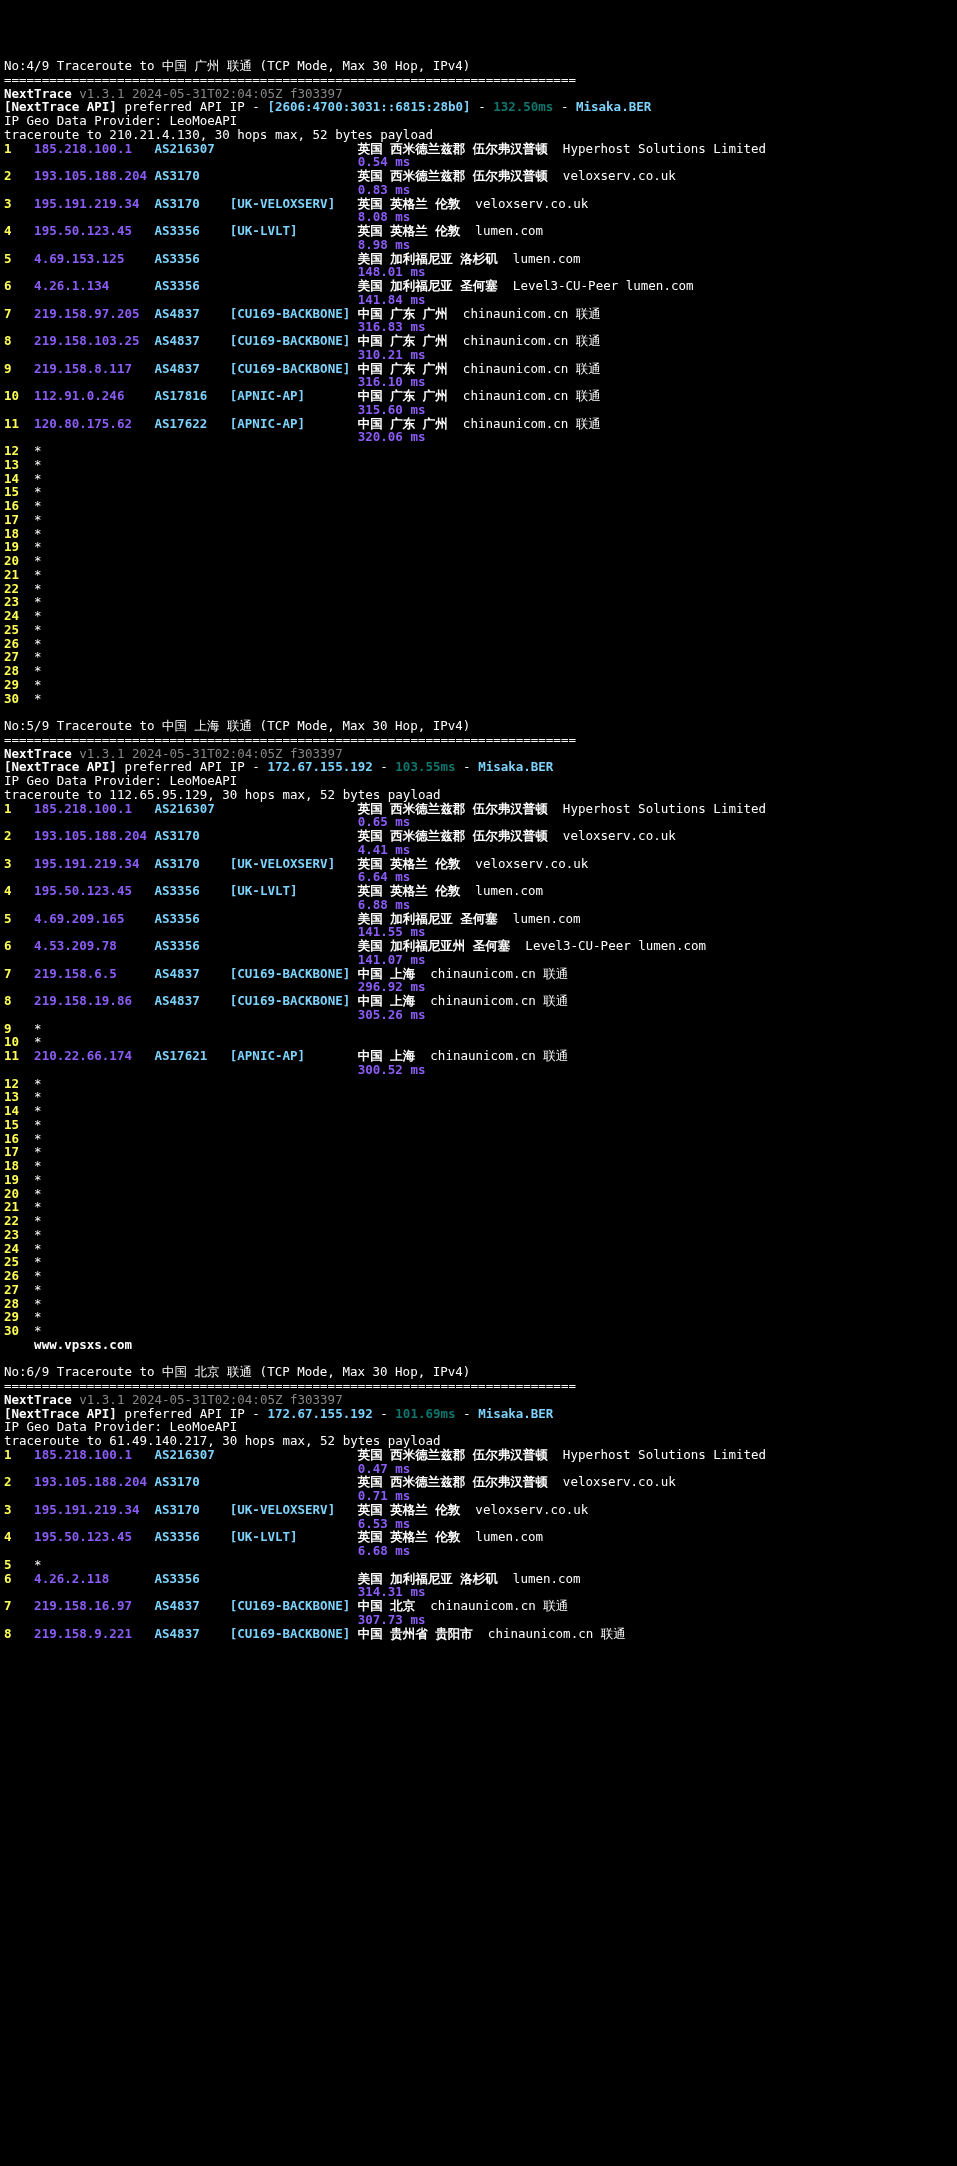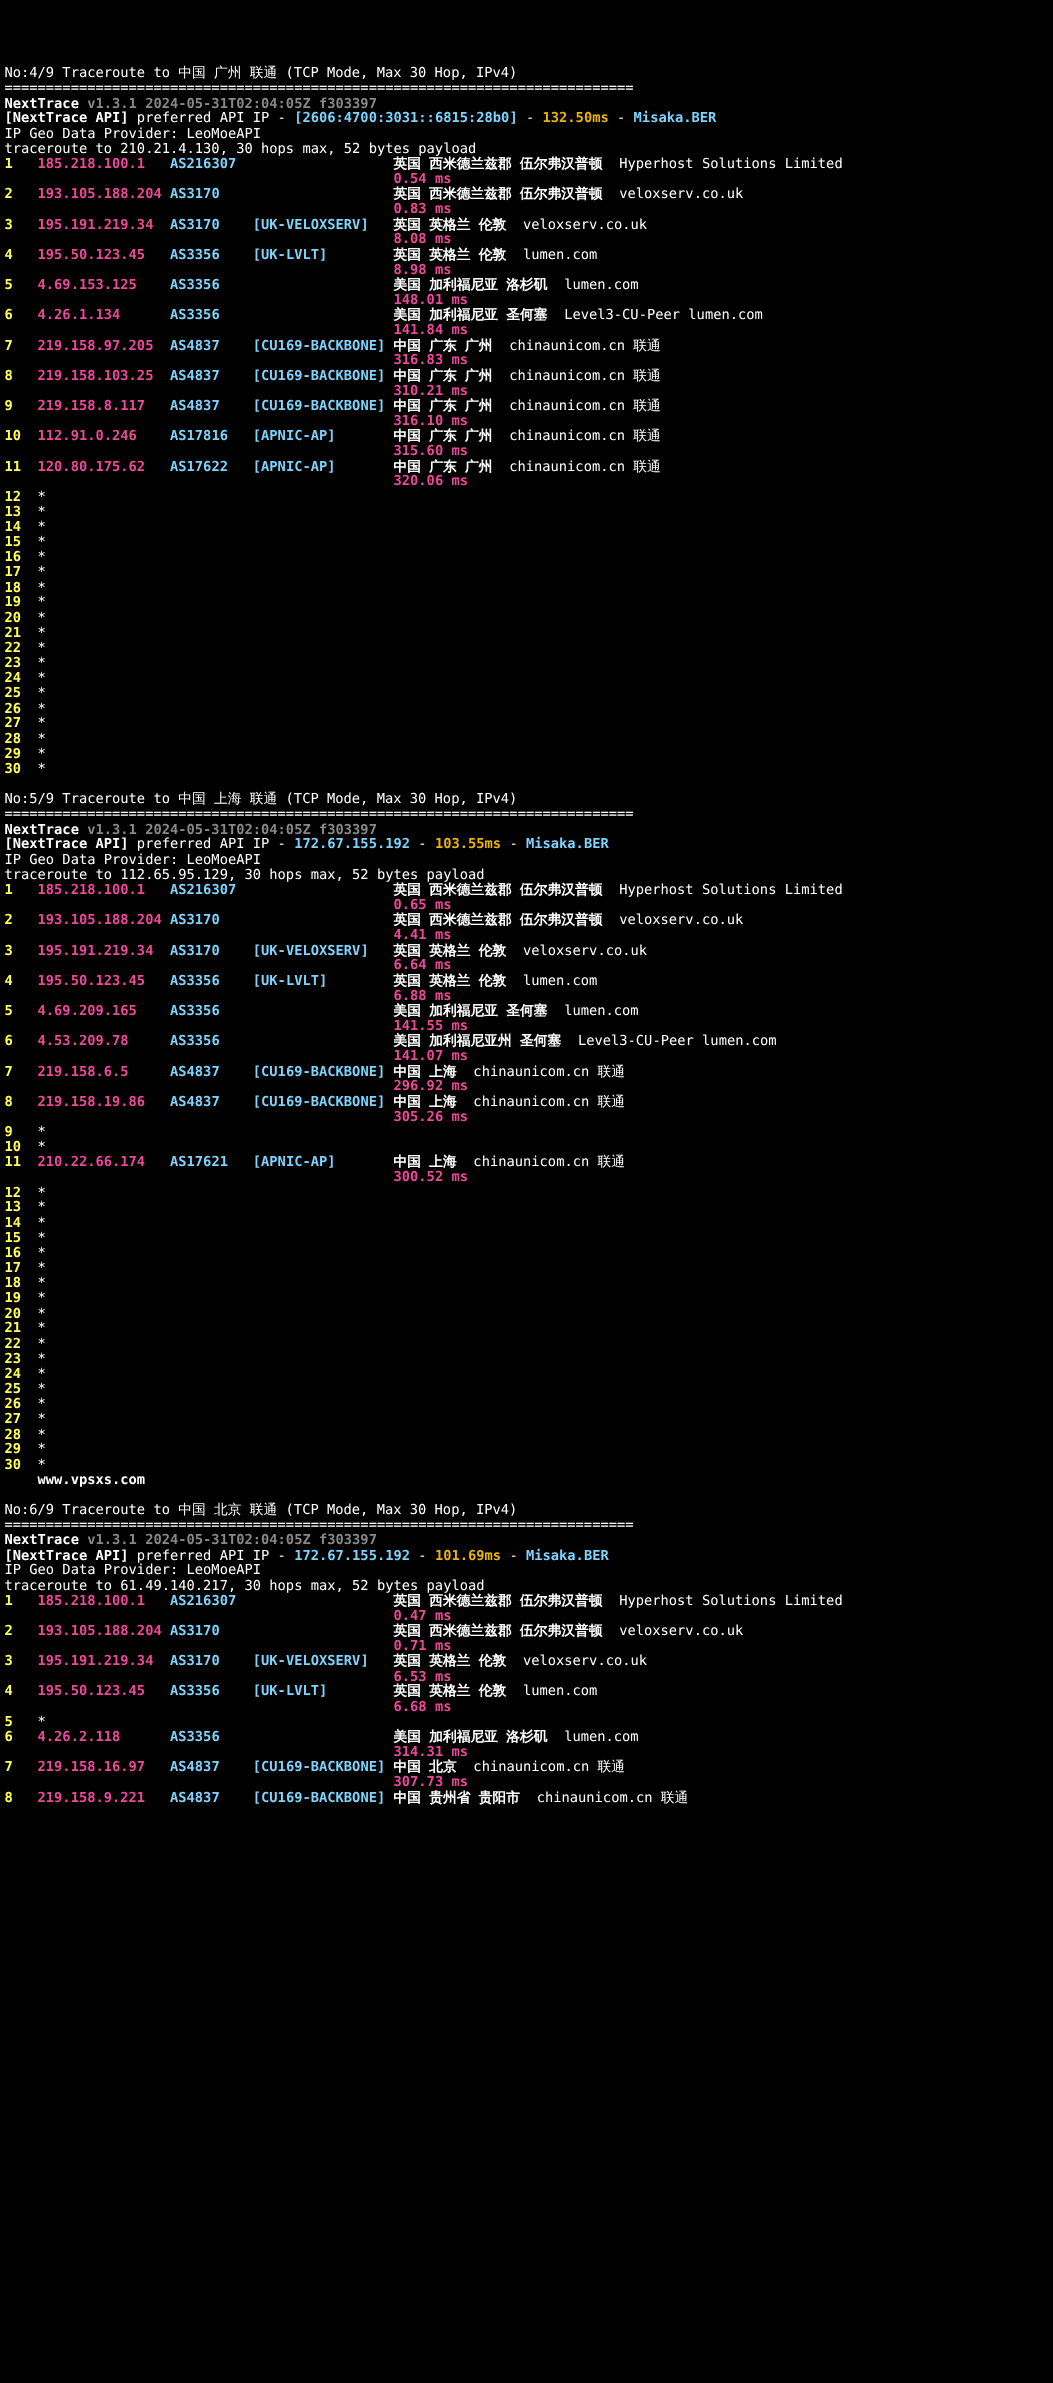--- a/index.html
+++ b/index.html
@@ -9,23 +9,23 @@
     font-size: 12.5px;
     line-height: 1.1;
     margin: 0;
     padding: 4px;
     white-space: pre;
     width: 949px;
   }
   .white { color: #fff; }
   .yellow { color: #ffff55; }
   .green { color: #7dd3fc; }
-  .cyan { color: #ec4899; }
-  .magenta { color: #eab308; }
-  .grey { color: #888; font-weight: bold; }
+  .cyan { color: #8b5cf6; }
+  .magenta { color: #0f766e; }
+  .grey { color: #888; }
   .bold { font-weight: bold; }
   .row { display: block; }
 </style>
 </head>
 <body>
 
 
 
 <div id="output"><div class="row"><span class="white">No:4/9 Traceroute to 中国 广州 联通 (TCP Mode, Max 30 Hop, IPv4)</span></div><div class="row"><span class="white">============================================================================</span></div><div class="row"><span class="white bold">NextTrace</span><span class="grey"> v1.3.1 2024-05-31T02:04:05Z f303397</span></div><div class="row"><span class="white bold">[NextTrace API]</span><span class="white"> preferred API IP - </span><span class="green bold">[2606:4700:3031::6815:28b0]</span><span class="white"> - </span><span class="magenta bold">132.50ms</span><span class="white"> - </span><span class="green bold">Misaka.BER</span></div><div class="row"><span class="white">IP Geo Data Provider: LeoMoeAPI</span></div><div class="row"><span class="white">traceroute to 210.21.4.130, 30 hops max, 52 bytes payload</span></div><div class="row"><span class="yellow bold">1   </span><span class="cyan bold">185.218.100.1   </span><span class="green bold">AS216307  </span><span class="green bold">                 </span><span class="white bold">英国 西米德兰兹郡 伍尔弗汉普顿</span>  <span class="white">Hyperhost Solutions Limited</span></div><div class="row"><span class="">                                               </span><span class="cyan bold">0.54 ms</span></div><div class="row"><span class="yellow bold">2   </span><span class="cyan bold">193.105.188.204 </span><span class="green bold">AS3170    </span><span class="green bold">                 </span><span class="white bold">英国 西米德兰兹郡 伍尔弗汉普顿</span>  <span class="white">veloxserv.co.uk</span></div><div class="row"><span class="">                                               </span><span class="cyan bold">0.83 ms</span></div><div class="row"><span class="yellow bold">3   </span><span class="cyan bold">195.191.219.34  </span><span class="green bold">AS3170    </span><span class="green bold">[UK-VELOXSERV]   </span><span class="white bold">英国 英格兰 伦敦</span>  <span class="white">veloxserv.co.uk</span></div><div class="row"><span class="">                                               </span><span class="cyan bold">8.08 ms</span></div><div class="row"><span class="yellow bold">4   </span><span class="cyan bold">195.50.123.45   </span><span class="green bold">AS3356    </span><span class="green bold">[UK-LVLT]        </span><span class="white bold">英国 英格兰 伦敦</span>  <span class="white">lumen.com</span></div><div class="row"><span class="">                                               </span><span class="cyan bold">8.98 ms</span></div><div class="row"><span class="yellow bold">5   </span><span class="cyan bold">4.69.153.125    </span><span class="green bold">AS3356    </span><span class="green bold">                 </span><span class="white bold">美国 加利福尼亚 洛杉矶</span>  <span class="white">lumen.com</span></div><div class="row"><span class="">                                               </span><span class="cyan bold">148.01 ms</span></div><div class="row"><span class="yellow bold">6   </span><span class="cyan bold">4.26.1.134      </span><span class="green bold">AS3356    </span><span class="green bold">                 </span><span class="white bold">美国 加利福尼亚 圣何塞</span>  <span class="white">Level3-CU-Peer</span> <span class="white">lumen.com</span></div><div class="row"><span class="">                                               </span><span class="cyan bold">141.84 ms</span></div><div class="row"><span class="yellow bold">7   </span><span class="cyan bold">219.158.97.205  </span><span class="green bold">AS4837    </span><span class="green bold">[CU169-BACKBONE] </span><span class="white bold">中国 广东 广州</span>  <span class="white">chinaunicom.cn</span> <span class="white">联通</span></div><div class="row"><span class="">                                               </span><span class="cyan bold">316.83 ms</span></div><div class="row"><span class="yellow bold">8   </span><span class="cyan bold">219.158.103.25  </span><span class="green bold">AS4837    </span><span class="green bold">[CU169-BACKBONE] </span><span class="white bold">中国 广东 广州</span>  <span class="white">chinaunicom.cn</span> <span class="white">联通</span></div><div class="row"><span class="">                                               </span><span class="cyan bold">310.21 ms</span></div><div class="row"><span class="yellow bold">9   </span><span class="cyan bold">219.158.8.117   </span><span class="green bold">AS4837    </span><span class="green bold">[CU169-BACKBONE] </span><span class="white bold">中国 广东 广州</span>  <span class="white">chinaunicom.cn</span> <span class="white">联通</span></div><div class="row"><span class="">                                               </span><span class="cyan bold">316.10 ms</span></div><div class="row"><span class="yellow bold">10  </span><span class="cyan bold">112.91.0.246    </span><span class="green bold">AS17816   </span><span class="green bold">[APNIC-AP]       </span><span class="white bold">中国 广东 广州</span>  <span class="white">chinaunicom.cn</span> <span class="white">联通</span></div><div class="row"><span class="">                                               </span><span class="cyan bold">315.60 ms</span></div><div class="row"><span class="yellow bold">11  </span><span class="cyan bold">120.80.175.62   </span><span class="green bold">AS17622   </span><span class="green bold">[APNIC-AP]       </span><span class="white bold">中国 广东 广州</span>  <span class="white">chinaunicom.cn</span> <span class="white">联通</span></div><div class="row"><span class="">                                               </span><span class="cyan bold">320.06 ms</span></div><div class="row"><span class="yellow bold">12  </span><span class="white">*</span></div><div class="row"><span class="yellow bold">13  </span><span class="white">*</span></div><div class="row"><span class="yellow bold">14  </span><span class="white">*</span></div><div class="row"><span class="yellow bold">15  </span><span class="white">*</span></div><div class="row"><span class="yellow bold">16  </span><span class="white">*</span></div><div class="row"><span class="yellow bold">17  </span><span class="white">*</span></div><div class="row"><span class="yellow bold">18  </span><span class="white">*</span></div><div class="row"><span class="yellow bold">19  </span><span class="white">*</span></div><div class="row"><span class="yellow bold">20  </span><span class="white">*</span></div><div class="row"><span class="yellow bold">21  </span><span class="white">*</span></div><div class="row"><span class="yellow bold">22  </span><span class="white">*</span></div><div class="row"><span class="yellow bold">23  </span><span class="white">*</span></div><div class="row"><span class="yellow bold">24  </span><span class="white">*</span></div><div class="row"><span class="yellow bold">25  </span><span class="white">*</span></div><div class="row"><span class="yellow bold">26  </span><span class="white">*</span></div><div class="row"><span class="yellow bold">27  </span><span class="white">*</span></div><div class="row"><span class="yellow bold">28  </span><span class="white">*</span></div><div class="row"><span class="yellow bold">29  </span><span class="white">*</span></div><div class="row"><span class="yellow bold">30  </span><span class="white">*</span></div>
 <div class="row"><span class="white">No:5/9 Traceroute to 中国 上海 联通 (TCP Mode, Max 30 Hop, IPv4)</span></div><div class="row"><span class="white">============================================================================</span></div><div class="row"><span class="white bold">NextTrace</span><span class="grey"> v1.3.1 2024-05-31T02:04:05Z f303397</span></div><div class="row"><span class="white bold">[NextTrace API]</span><span class="white"> preferred API IP - </span><span class="green bold">172.67.155.192</span><span class="white"> - </span><span class="magenta bold">103.55ms</span><span class="white"> - </span><span class="green bold">Misaka.BER</span></div><div class="row"><span class="white">IP Geo Data Provider: LeoMoeAPI</span></div><div class="row"><span class="white">traceroute to 112.65.95.129, 30 hops max, 52 bytes payload</span></div><div class="row"><span class="yellow bold">1   </span><span class="cyan bold">185.218.100.1   </span><span class="green bold">AS216307  </span><span class="green bold">                 </span><span class="white bold">英国 西米德兰兹郡 伍尔弗汉普顿</span>  <span class="white">Hyperhost Solutions Limited</span></div><div class="row"><span class="">                                               </span><span class="cyan bold">0.65 ms</span></div><div class="row"><span class="yellow bold">2   </span><span class="cyan bold">193.105.188.204 </span><span class="green bold">AS3170    </span><span class="green bold">                 </span><span class="white bold">英国 西米德兰兹郡 伍尔弗汉普顿</span>  <span class="white">veloxserv.co.uk</span></div><div class="row"><span class="">                                               </span><span class="cyan bold">4.41 ms</span></div><div class="row"><span class="yellow bold">3   </span><span class="cyan bold">195.191.219.34  </span><span class="green bold">AS3170    </span><span class="green bold">[UK-VELOXSERV]   </span><span class="white bold">英国 英格兰 伦敦</span>  <span class="white">veloxserv.co.uk</span></div><div class="row"><span class="">                                               </span><span class="cyan bold">6.64 ms</span></div><div class="row"><span class="yellow bold">4   </span><span class="cyan bold">195.50.123.45   </span><span class="green bold">AS3356    </span><span class="green bold">[UK-LVLT]        </span><span class="white bold">英国 英格兰 伦敦</span>  <span class="white">lumen.com</span></div><div class="row"><span class="">                                               </span><span class="cyan bold">6.88 ms</span></div><div class="row"><span class="yellow bold">5   </span><span class="cyan bold">4.69.209.165    </span><span class="green bold">AS3356    </span><span class="green bold">                 </span><span class="white bold">美国 加利福尼亚 圣何塞</span>  <span class="white">lumen.com</span></div><div class="row"><span class="">                                               </span><span class="cyan bold">141.55 ms</span></div><div class="row"><span class="yellow bold">6   </span><span class="cyan bold">4.53.209.78     </span><span class="green bold">AS3356    </span><span class="green bold">                 </span><span class="white bold">美国 加利福尼亚州 圣何塞</span>  <span class="white">Level3-CU-Peer</span> <span class="white">lumen.com</span></div><div class="row"><span class="">                                               </span><span class="cyan bold">141.07 ms</span></div><div class="row"><span class="yellow bold">7   </span><span class="cyan bold">219.158.6.5     </span><span class="green bold">AS4837    </span><span class="green bold">[CU169-BACKBONE] </span><span class="white bold">中国 上海</span>  <span class="white">chinaunicom.cn</span> <span class="white">联通</span></div><div class="row"><span class="">                                               </span><span class="cyan bold">296.92 ms</span></div><div class="row"><span class="yellow bold">8   </span><span class="cyan bold">219.158.19.86   </span><span class="green bold">AS4837    </span><span class="green bold">[CU169-BACKBONE] </span><span class="white bold">中国 上海</span>  <span class="white">chinaunicom.cn</span> <span class="white">联通</span></div><div class="row"><span class="">                                               </span><span class="cyan bold">305.26 ms</span></div><div class="row"><span class="yellow bold">9   </span><span class="white">*</span></div><div class="row"><span class="yellow bold">10  </span><span class="white">*</span></div><div class="row"><span class="yellow bold">11  </span><span class="cyan bold">210.22.66.174   </span><span class="green bold">AS17621   </span><span class="green bold">[APNIC-AP]       </span><span class="white bold">中国 上海</span>  <span class="white">chinaunicom.cn</span> <span class="white">联通</span></div><div class="row"><span class="">                                               </span><span class="cyan bold">300.52 ms</span></div><div class="row"><span class="yellow bold">12  </span><span class="white">*</span></div><div class="row"><span class="yellow bold">13  </span><span class="white">*</span></div><div class="row"><span class="yellow bold">14  </span><span class="white">*</span></div><div class="row"><span class="yellow bold">15  </span><span class="white">*</span></div><div class="row"><span class="yellow bold">16  </span><span class="white">*</span></div><div class="row"><span class="yellow bold">17  </span><span class="white">*</span></div><div class="row"><span class="yellow bold">18  </span><span class="white">*</span></div><div class="row"><span class="yellow bold">19  </span><span class="white">*</span></div><div class="row"><span class="yellow bold">20  </span><span class="white">*</span></div><div class="row"><span class="yellow bold">21  </span><span class="white">*</span></div><div class="row"><span class="yellow bold">22  </span><span class="white">*</span></div><div class="row"><span class="yellow bold">23  </span><span class="white">*</span></div><div class="row"><span class="yellow bold">24  </span><span class="white">*</span></div><div class="row"><span class="yellow bold">25  </span><span class="white">*</span></div><div class="row"><span class="yellow bold">26  </span><span class="white">*</span></div><div class="row"><span class="yellow bold">27  </span><span class="white">*</span></div><div class="row"><span class="yellow bold">28  </span><span class="white">*</span></div><div class="row"><span class="yellow bold">29  </span><span class="white">*</span></div><div class="row"><span class="yellow bold">30  </span><span class="white">*</span></div><div class="row bold"><span class="white">    www.vpsxs.com</span></div>

